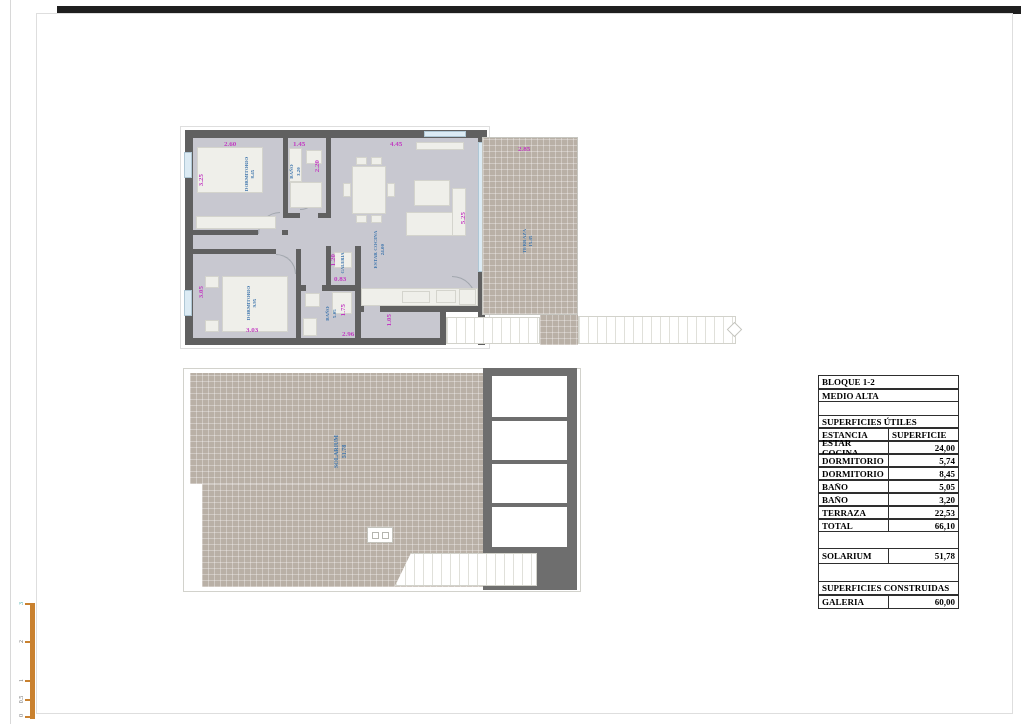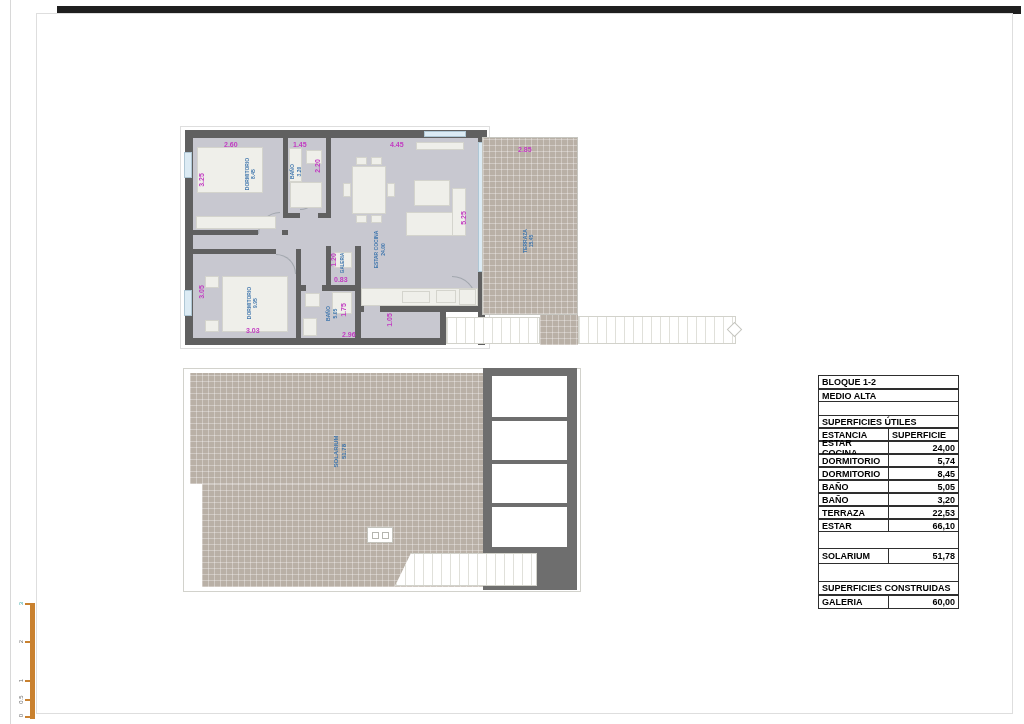--- a/index.html
+++ b/index.html
@@ -1,17 +1,17 @@
 <!DOCTYPE html>
 <html><head>
 <meta charset="utf-8">
 <style>
   html,body{margin:0;padding:0;background:#fff;}
   .page{position:relative;width:1024px;height:724px;background:#ffffff;overflow:hidden;
-        font-family:Liberation Sans, sans-serif;}
+        font-family:Liberation Serif, serif;}
   .abs{position:absolute;}
   
   .w{position:absolute;background:#606060;}
   
   .floor{position:absolute;background:#c8c8d0;}
   
   .f{position:absolute;background:#efefea;border:1px solid #d4d4cd;box-sizing:border-box;}
   
   .win{position:absolute;background:#dcebf4;border:1px solid #afc7d5;box-sizing:border-box;}
   
@@ -239,21 +239,21 @@
     </div>
     <div class="trow" style="top:118px;height:13px;">
       <div class="lbl">BAÑO</div>
       <div class="val">3,20</div>
     </div>
     <div class="trow" style="top:131px;height:13px;">
       <div class="lbl">TERRAZA</div>
       <div class="val">22,53</div>
     </div>
     <div class="trow" style="top:144px;height:13px;">
-      <div class="lbl">ESTAR</div>
+      <div class="lbl">TOTAL</div>
       <div class="val">66,10</div>
     </div>
     <div class="tgap" style="top:157px;height:16px;"></div>
     <div class="trow" style="top:173px;height:16px;">
       <div class="lbl">SOLARIUM</div>
       <div class="val">51,78</div>
     </div>
     <div class="tgap" style="top:189px;height:17px;"></div>
     <div class="trow single" style="top:206px;height:14px;">
       <span>SUPERFICIES CONSTRUIDAS</span>

